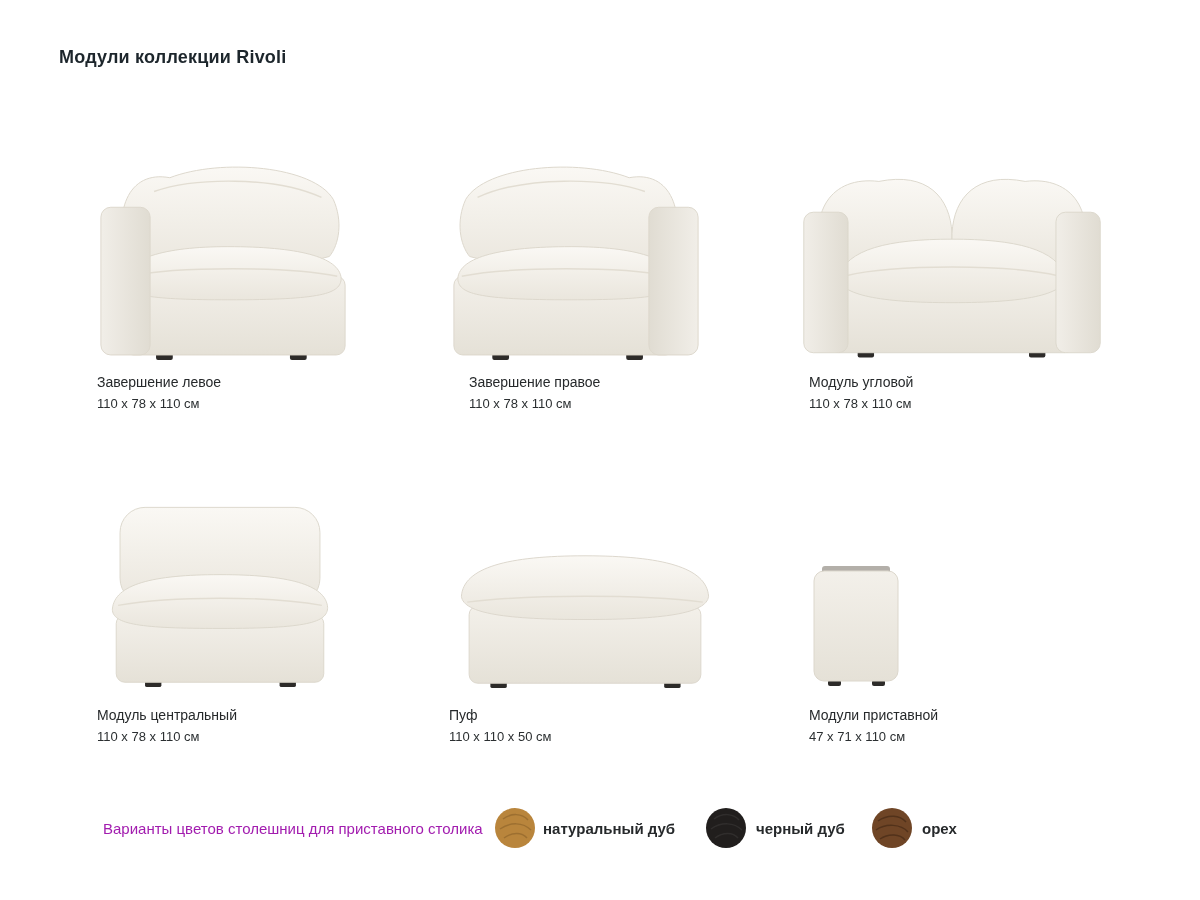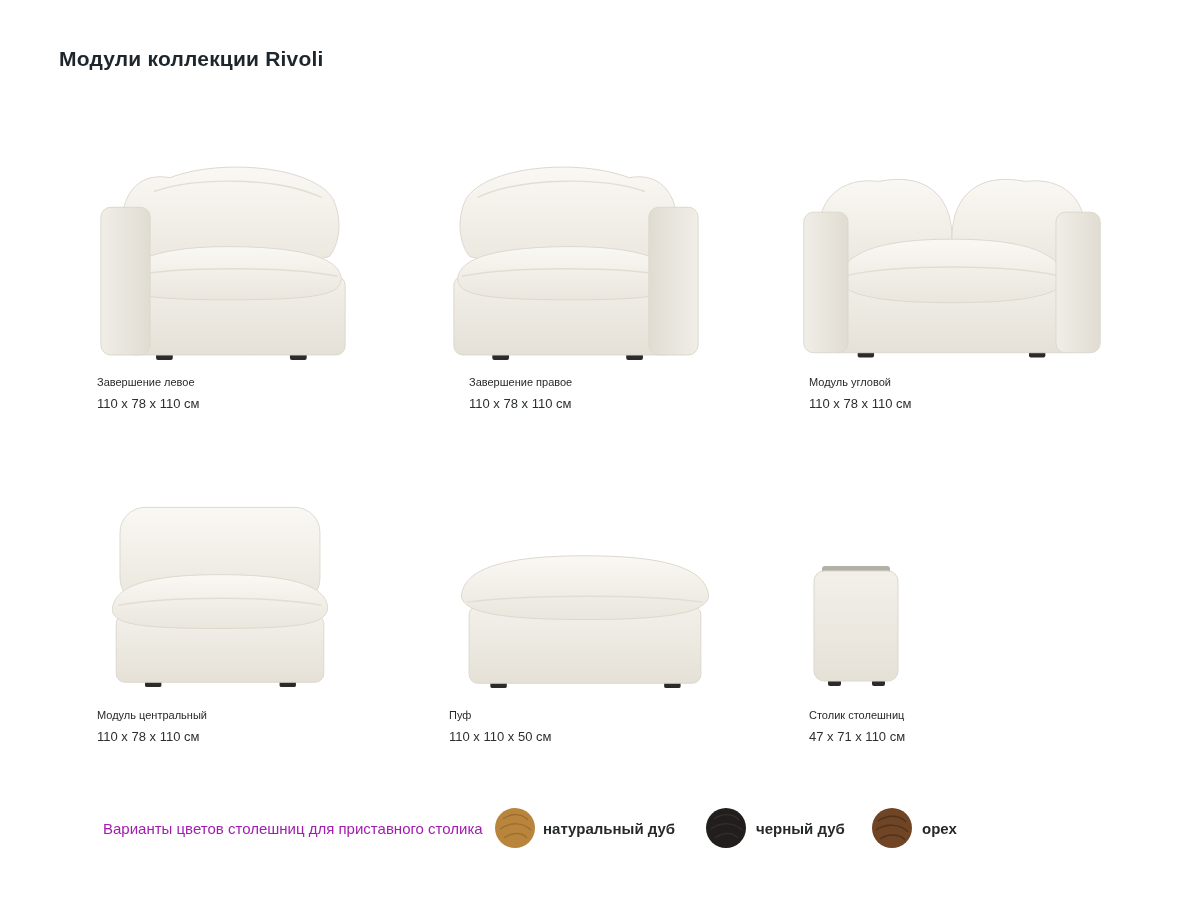--- a/index.html
+++ b/index.html
@@ -12,30 +12,30 @@
     position: relative;
     width: 1200px;
     height: 900px;
     background: #ffffff;
     overflow: hidden;
   }
   .page-title {
     position: absolute;
     left: 59px;
     top: 47px;
-    font-size: 21px;
+    font-size: 18px;
     font-weight: 600;
     letter-spacing: 0.2px;
     color: #1d262c;
   }
   .figure { position: absolute; }
   .figure svg { display: block; width: 100%; height: 100%; }
   .caption { position: absolute; }
   .caption .mod-name {
-    font-size: 11px;
+    font-size: 14px;
     font-weight: 500;
     color: #26292b;
     line-height: 21px;
   }
   .caption .mod-dims {
     font-size: 13px;
     font-weight: 400;
     color: #2b2f31;
     line-height: 21px;
   }
@@ -167,21 +167,21 @@
 
   <div class="caption" style="left:97px; top:705px;">
     <div class="mod-name">Модуль центральный</div>
     <div class="mod-dims">110 x 78 x 110 см</div>
   </div>
   <div class="caption" style="left:449px; top:705px;">
     <div class="mod-name">Пуф</div>
     <div class="mod-dims">110 x 110 x 50 см</div>
   </div>
   <div class="caption" style="left:809px; top:705px;">
-    <div class="mod-name">Столик столешниц</div>
+    <div class="mod-name">Модули приставной</div>
     <div class="mod-dims">47 x 71 x 110 см</div>
   </div>
 
   <div class="legend-label">Варианты цветов столешниц для приставного столика</div>
 
   <div class="swatch" style="left:495px; top:808px;">
     <svg viewBox="0 0 40 40">
       <circle cx="20" cy="20" r="20" fill="#b9853c"></circle>
       <path d="M8,11 C16,5 27,5 33,12 M5,21 C15,14 28,14 36,22 M9,30 C17,24 27,24 32,30" fill="none" stroke="rgba(60,35,10,0.22)" stroke-width="1.5"></path>
     </svg>

